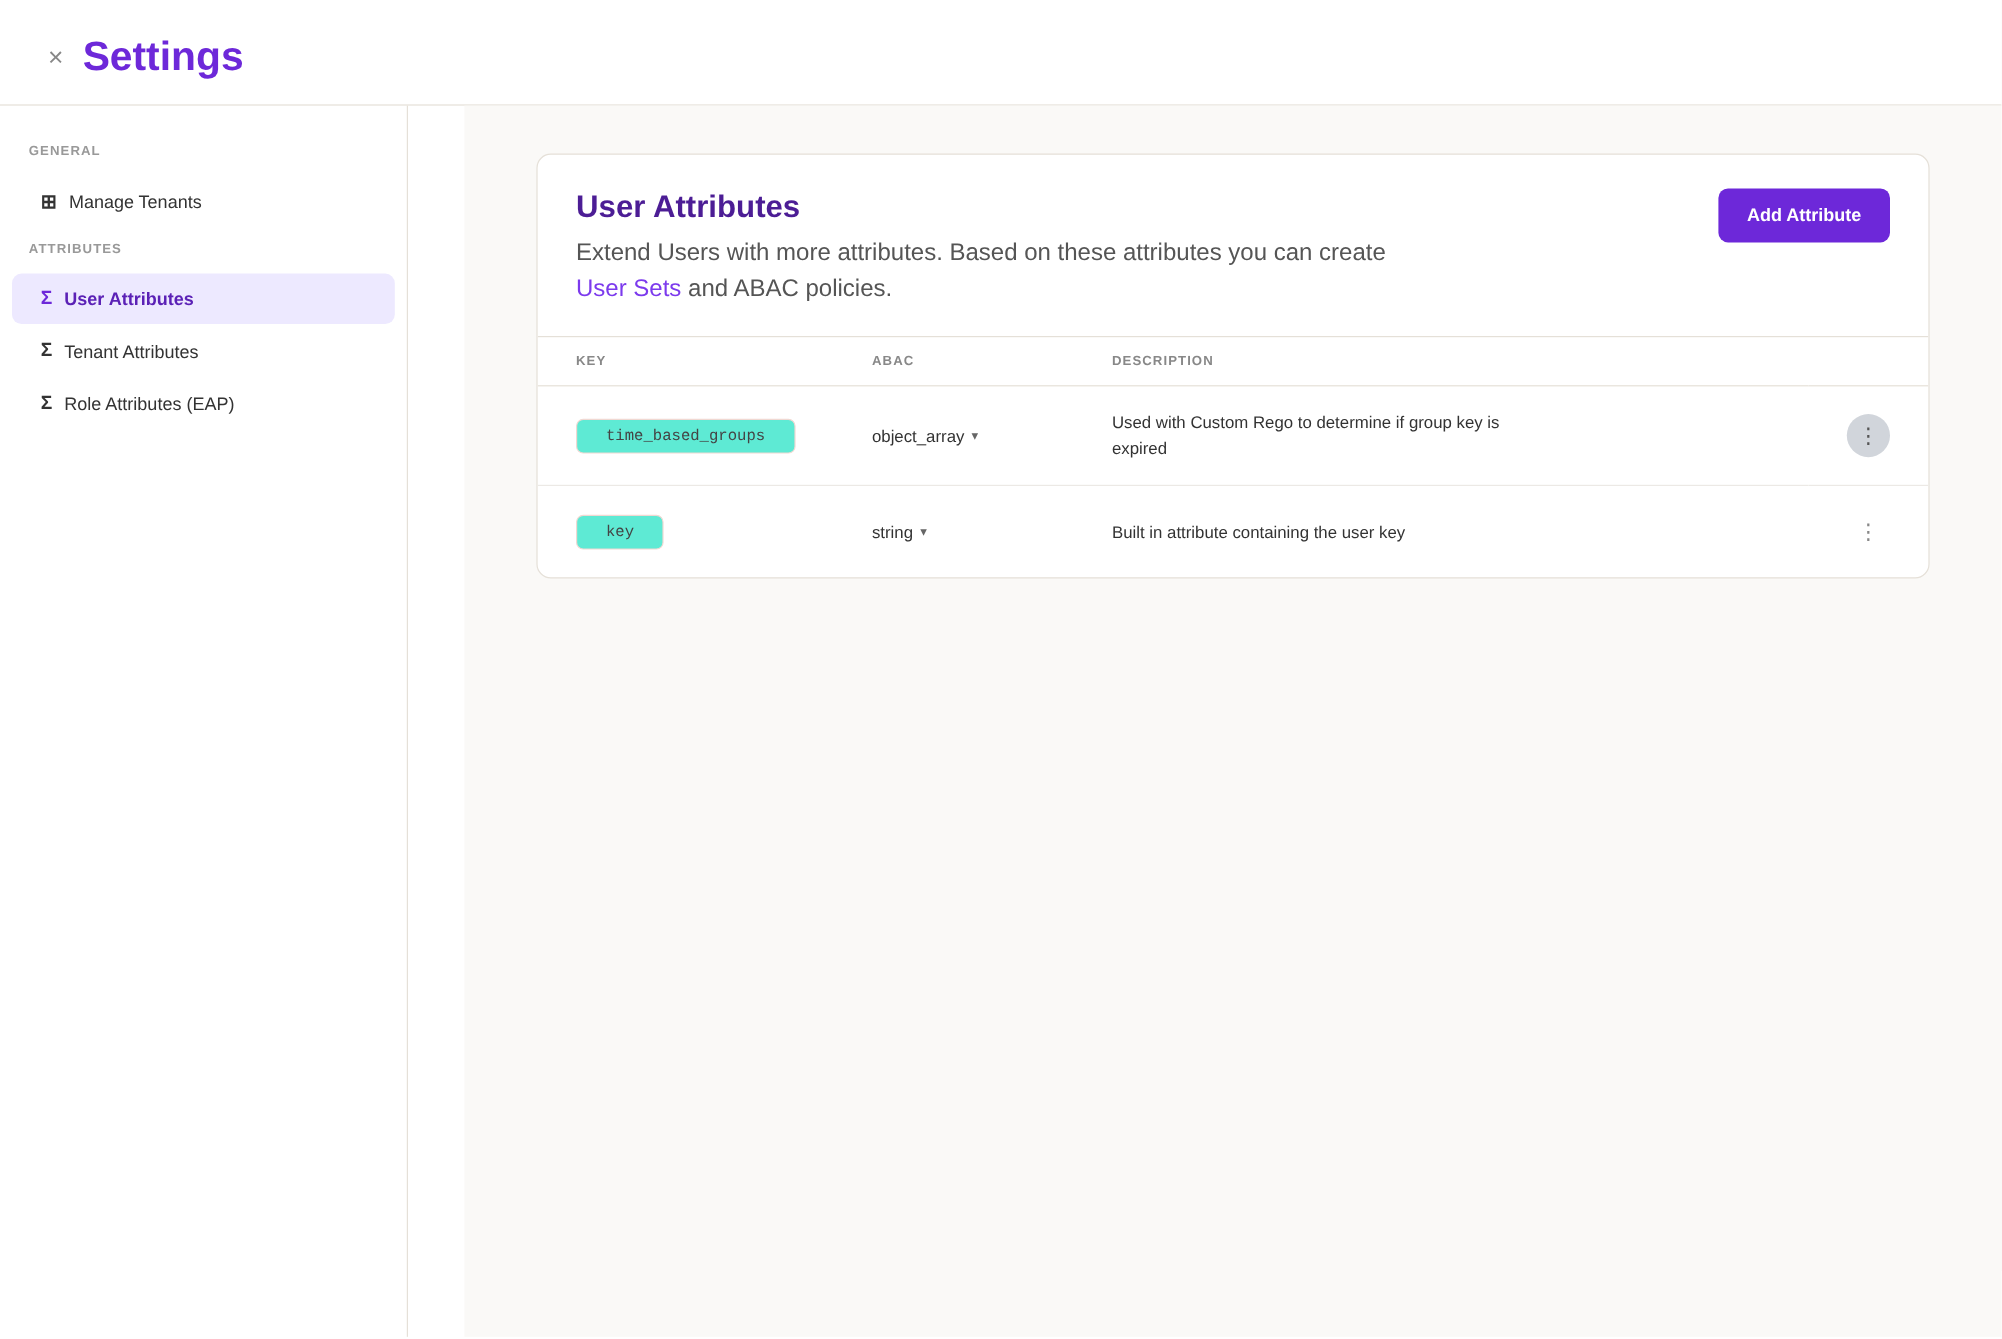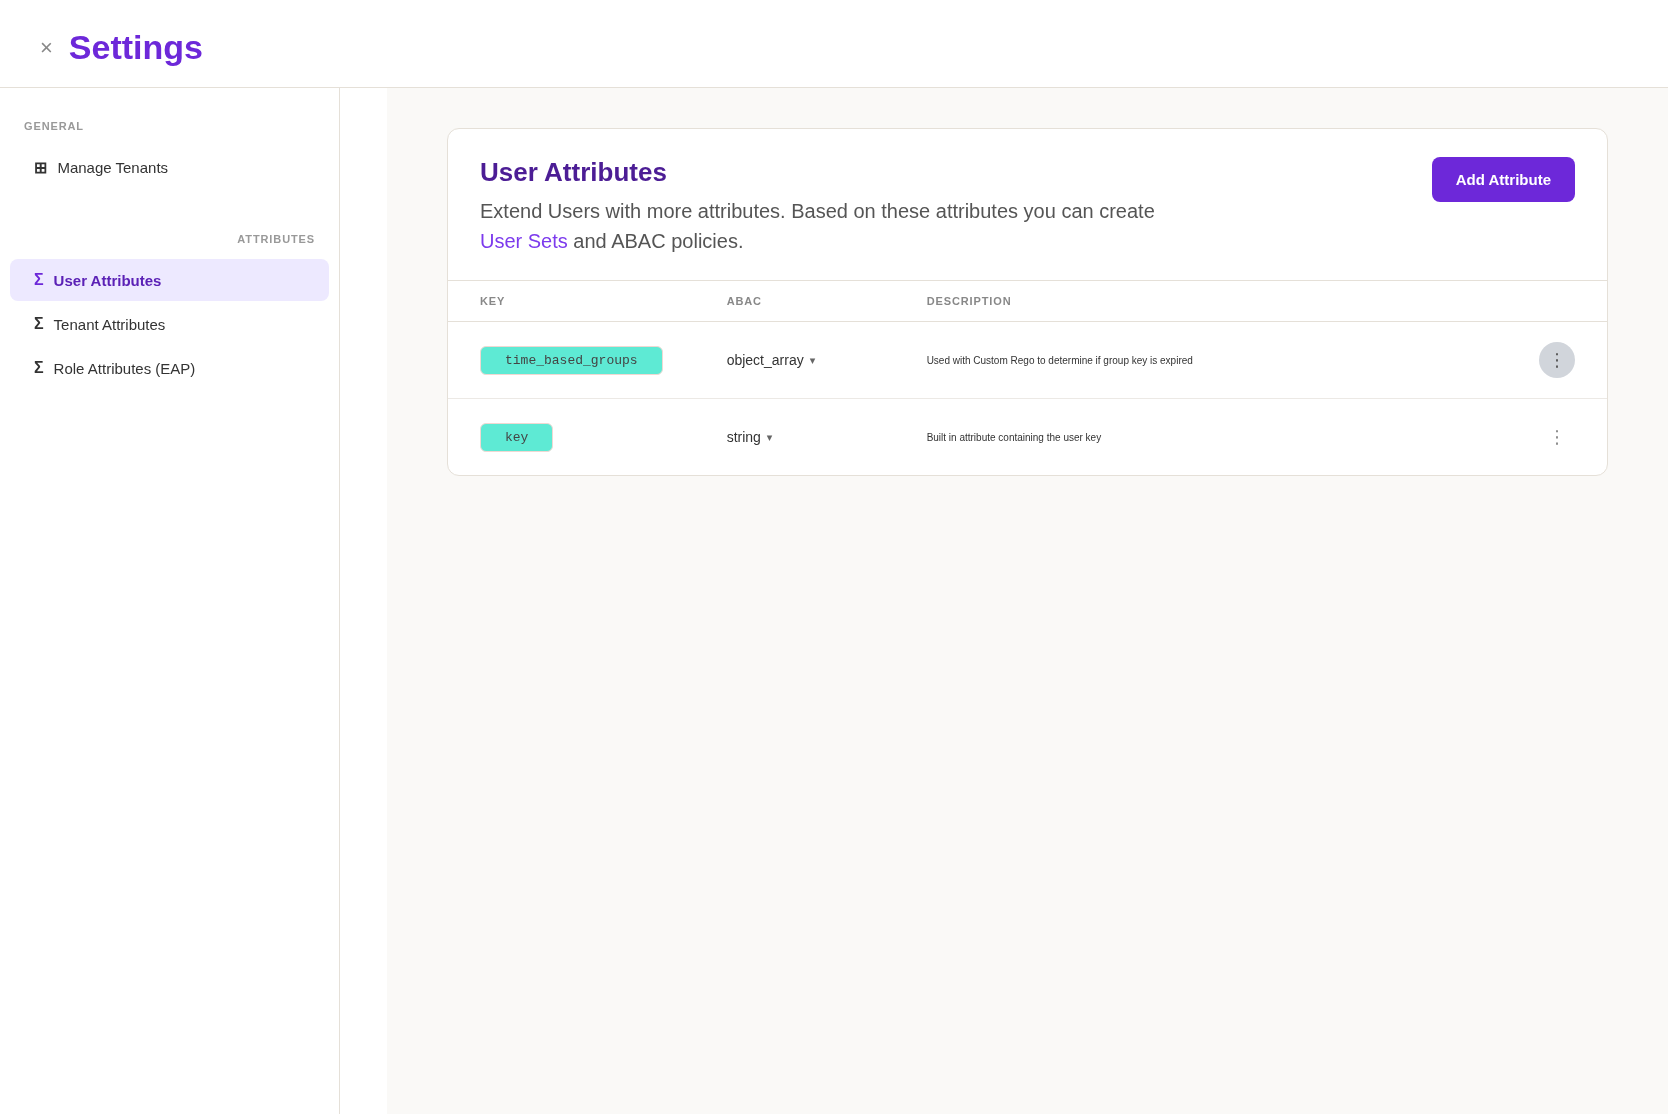--- a/index.html
+++ b/index.html
@@ -70,22 +70,21 @@
       font-weight: 600;
     }
     .sidebar-item .sigma {
       font-size: 16px;
       font-weight: 700;
     }
     .sidebar-item.active .sigma {
       color: #6d28d9;
     }
     .sidebar-section-gap {
-      margin-top: 44px;
-      text-align: right;
+      margin-top: 12px;
     }
 
     
     .main {
       flex: 1;
       padding: 40px 60px;
       background: #faf9f7;
     }
 
     
@@ -183,21 +182,21 @@
       color: #333;
       cursor: pointer;
     }
     .type-selector .chevron {
       font-size: 11px;
       color: #666;
     }
 
     
     .desc-text {
-      font-size: 10px;
+      font-size: 14px;
       color: #333;
       line-height: 1.5;
       max-width: 340px;
     }
 
     
     .more-btn {
       background: none;
       border: none;
       cursor: pointer;

